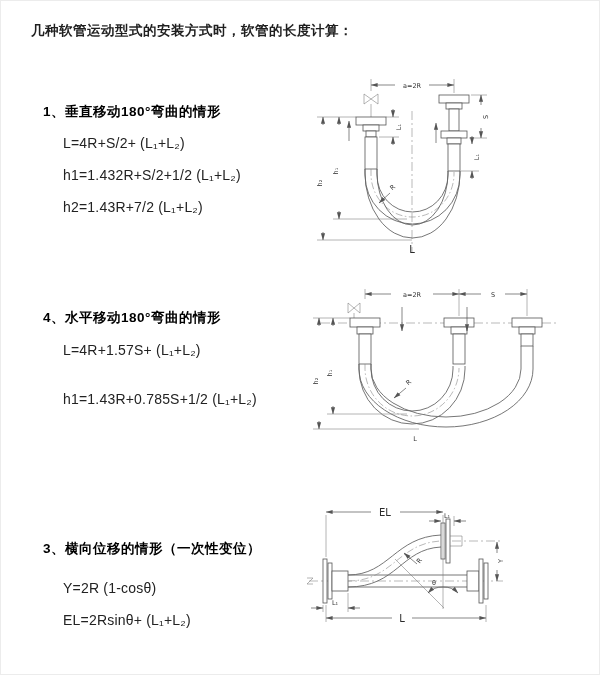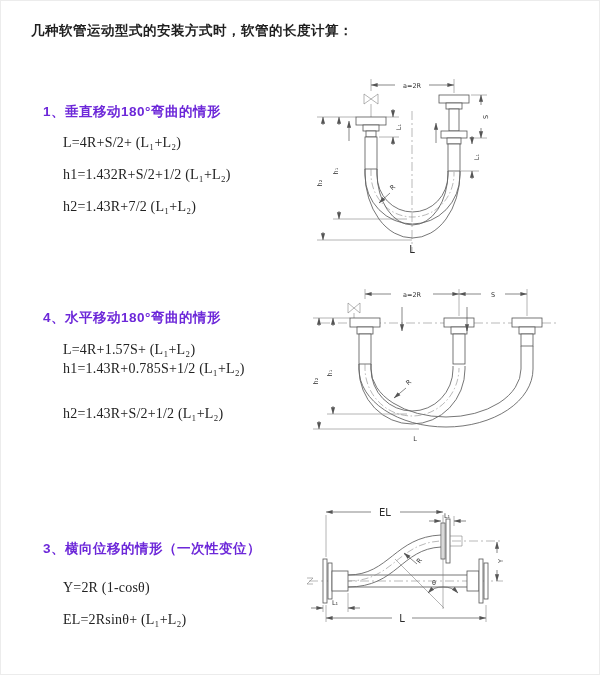--- a/index.html
+++ b/index.html
@@ -8,25 +8,25 @@
     background:#ffffff;border:1px solid #ececec;box-sizing:border-box;
     font-family:"Liberation Sans","DejaVu Sans",sans-serif;color:#222;
     overflow:hidden;
   }
   .title{
     position:absolute;left:30px;top:21px;
     font-size:13.5px;font-weight:700;letter-spacing:0.5px;color:#1f1f1f;
   }
   .sec-heading{
     position:absolute;left:42px;
-    font-size:13.5px;font-weight:700;letter-spacing:0.5px;color:#6d28d9;white-space:nowrap;
+    font-size:13.5px;font-weight:700;letter-spacing:0.5px;color:#000000;white-space:nowrap;
   }
   .formula{
     position:absolute;left:62px;
-    font-size:14px;font-weight:400;color:#222;white-space:nowrap;letter-spacing:0.2px;font-family:Liberation Serif, serif;
+    font-size:14px;font-weight:400;color:#222;white-space:nowrap;letter-spacing:0.2px;
   }
   svg{position:absolute;overflow:visible;}
   .dim{stroke:#555;stroke-width:0.7;fill:none;}
   .ext{stroke:#777;stroke-width:0.55;fill:none;}
   .hose{stroke:#666;stroke-width:0.9;fill:none;}
   .hosem{stroke:#888;stroke-width:0.6;fill:none;stroke-dasharray:7 2.5 1.5 2.5;}
   .fit{stroke:#555;stroke-width:0.8;fill:#ffffff;}
   .cl{stroke:#8a8a8a;stroke-width:0.6;fill:none;stroke-dasharray:9 3 2 3;}
   .thin{stroke:#777;stroke-width:0.55;fill:none;}
   .dtext{font-family:"DejaVu Sans",sans-serif;font-size:6.5px;fill:#333;}
@@ -136,22 +136,21 @@
     <g>
       <line class="dim" x1="81" y1="122" x2="70" y2="132" marker-end="url(#d1a)"></line>
       <text class="dtext" transform="rotate(-40 85 118)" x="85" y="118" text-anchor="middle" font-size="7.5">R</text>
     </g>
 
     <text class="dtextb" x="103" y="182" text-anchor="middle">L</text>
   </svg>
 
   <div class="sec-heading" style="top:308px">4、水平移动180°弯曲的情形</div>
   <div class="formula" style="top:341px">L=4R+1.57S+ (L₁+L₂)</div>
-  <div class="formula" style="top:360px">h1=1.43R+0.785S+1/2 (L₁+L₂)</div>
-  <div class="formula" style="top:405px">h2=1.43R+S/2+1/2 (L₁+L₂)</div>
+  <div class="formula" style="top:390px">h1=1.43R+0.785S+1/2 (L₁+L₂)</div>
 
   <svg style="left:306px;top:280px" width="294" height="174" viewBox="0 0 294 174">
     <defs>
       <marker id="d2a" viewBox="0 0 10 10" refX="9.5" refY="5" markerWidth="7" markerHeight="7" orient="auto-start-reverse" markerUnits="userSpaceOnUse">
         <path d="M0,2 L10,5 L0,8 Z" fill="#555"></path>
       </marker>
       <pattern id="d2h" width="5" height="5" patternUnits="userSpaceOnUse">
         <path d="M0,5 L5,0 M0,0 L5,5" stroke="#999" stroke-width="0.5"></path>
       </pattern>
     </defs>

